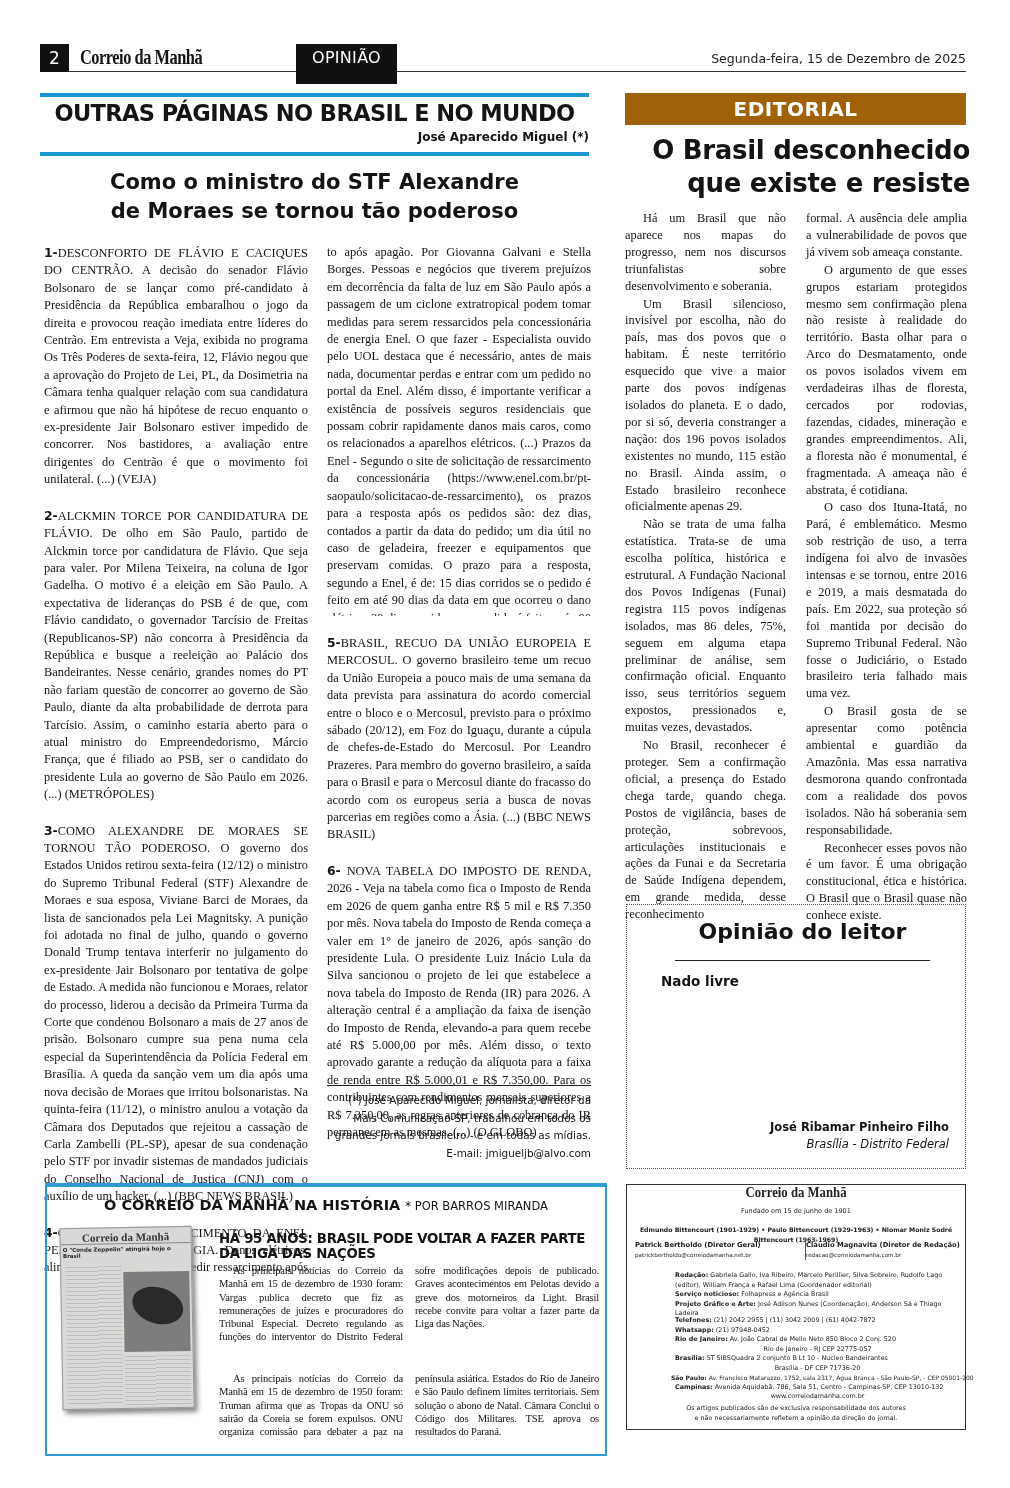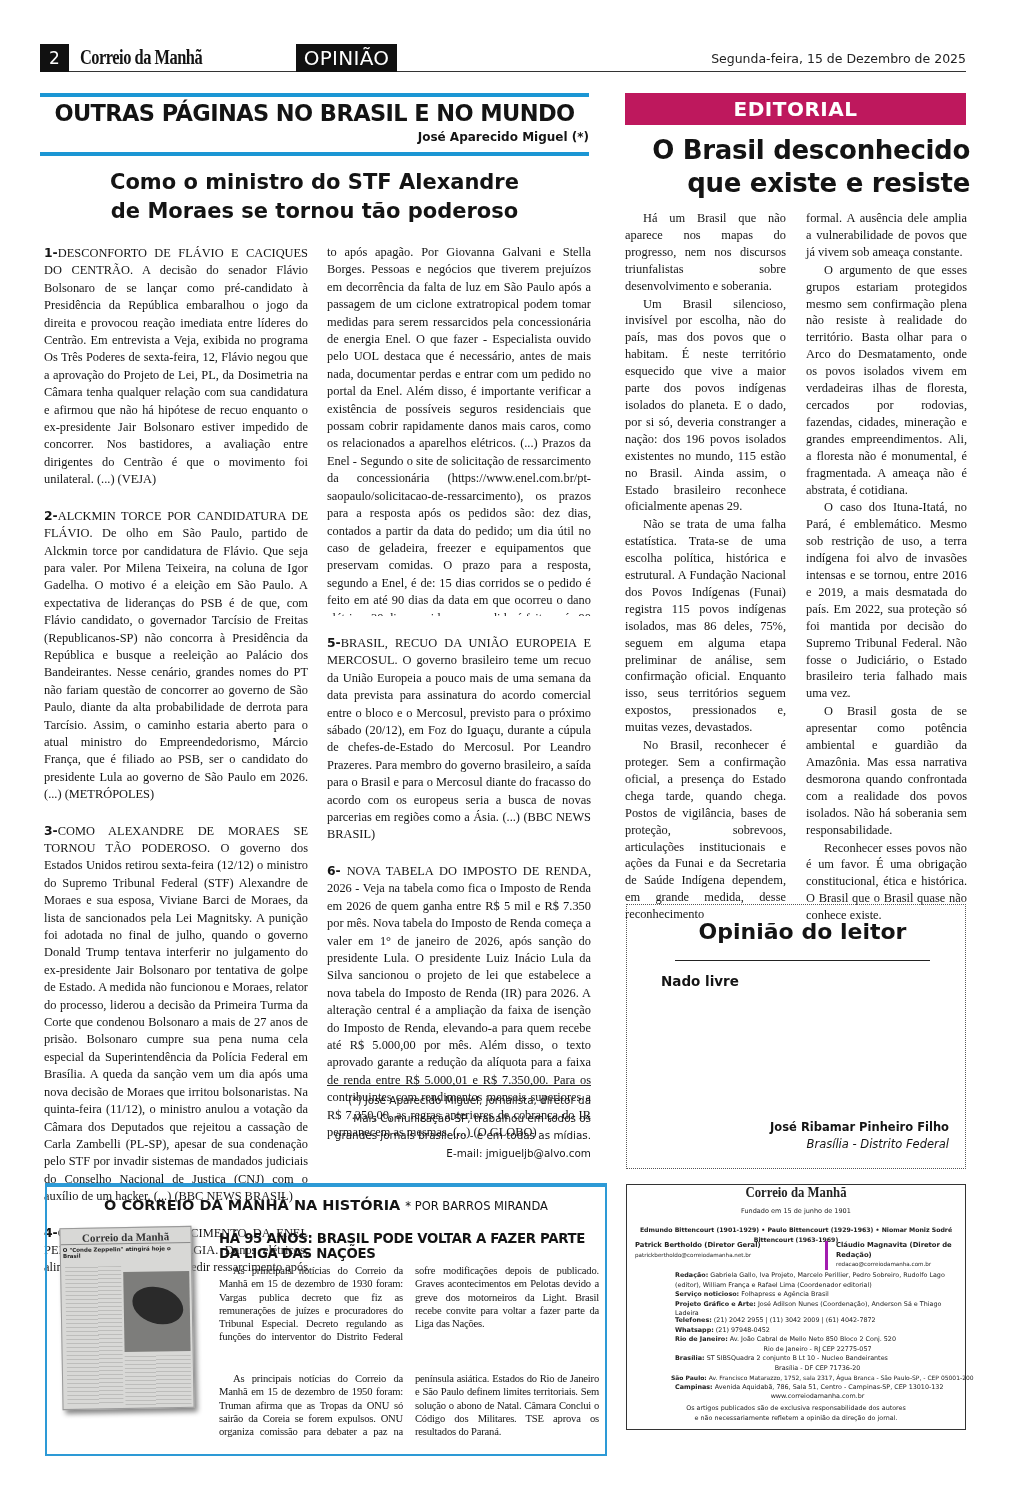--- a/index.html
+++ b/index.html
@@ -3,40 +3,40 @@
 <meta charset="utf-8">
 <style>
   * { box-sizing: border-box; margin: 0; padding: 0; }
   html, body { width: 1010px; height: 1488px; background: #ffffff; overflow: hidden; }
   body { position: relative; font-family: "Liberation Serif", serif; color: #141414; }
 
   
   .masthead { position: absolute; left: 40px; top: 42px; width: 926px; height: 30px; border-bottom: 1.5px solid #333; }
   .page-num { position: absolute; left: 0; top: 2px; width: 29px; height: 28px; background: #111; color: #fff; font-family: "DejaVu Sans", sans-serif; font-size: 17px; text-align: center; line-height: 28px; }
   .paper-name { position: absolute; left: 40px; top: 4px; font-family: "Liberation Serif", serif; font-weight: bold; font-size: 20px; letter-spacing: -0.6px; transform: scaleX(0.82); transform-origin: left; }
-  .section-tag { position: absolute; left: 256px; top: 2px; width: 101px; height: 28px; background: #111; color: #fff; font-family: "DejaVu Sans", sans-serif; font-size: 20px; text-align: center; line-height: 28px; letter-spacing: 0.3px; }
+  .section-tag { position: absolute; left: 256px; top: 2px; width: 101px; height: 40px; background: #111; color: #fff; font-family: "DejaVu Sans", sans-serif; font-size: 16px; text-align: center; line-height: 28px; letter-spacing: 0.3px; }
   .page-date { position: absolute; right: 0; top: 9px; font-family: "DejaVu Sans", sans-serif; font-size: 12.5px; color: #222; }
 
   
   .rule-blue { position: absolute; height: 4px; background: #1b96d4; }
   .col-head { position: absolute; left: 40px; top: 100px; width: 549px; text-align: center; font-family: "DejaVu Sans", sans-serif; font-weight: bold; font-size: 22.5px; letter-spacing: -0.6px; }
   .byline { position: absolute; right: 421px; top: 130px; font-family: "DejaVu Sans", sans-serif; font-weight: bold; font-size: 12px; }
   .col-sub { position: absolute; left: 40px; top: 168px; width: 549px; text-align: center; font-family: "DejaVu Sans", sans-serif; font-size: 21px; line-height: 29px; }
 
   .cols { position: absolute; top: 244px; font-family: "Liberation Serif", serif; font-size: 12.4px; line-height: 17.4px; text-align: justify; hyphens: auto; }
   .col-a { left: 44px; width: 264px; }
   .col-b { left: 327px; width: 264px; }
   .item { margin-bottom: 18px; }
   .item .num { font-family: "DejaVu Sans", sans-serif; font-weight: bold; }
   .item .ttl { text-transform: none; }
 
   .footnote { position: absolute; left: 327px; top: 1085px; width: 264px; border-top: 1.5px solid #222; padding-top: 6px; font-family: "DejaVu Sans", sans-serif; font-size: 10.4px; line-height: 17.5px; text-align: right; }
 
   
-  .edit-band { position: absolute; left: 625px; top: 93px; width: 341px; height: 32px; background: #be185d; color: #fff; text-align: center; font-family: "DejaVu Sans", sans-serif; font-weight: bold; font-size: 20px; line-height: 32px; letter-spacing: 0.5px; }
+  .edit-band { position: absolute; left: 625px; top: 93px; width: 341px; height: 32px; background: #a16207; color: #fff; text-align: center; font-family: "DejaVu Sans", sans-serif; font-weight: bold; font-size: 20px; line-height: 32px; letter-spacing: 0.5px; }
   .edit-title { position: absolute; left: 620px; top: 134px; width: 350px; text-align: right; font-family: "DejaVu Sans", sans-serif; font-size: 26px; line-height: 33px; letter-spacing: -0.3px; }
   .edit-cols { position: absolute; top: 210px; font-family: "Liberation Serif", serif; font-size: 12.4px; line-height: 16.9px; text-align: justify; }
   .edit-a { left: 625px; width: 161px; }
   .edit-b { left: 806px; width: 161px; }
   .edit-cols p { text-indent: 18px; margin-bottom: 1px; }
   .edit-cols p.cont { text-indent: 0; }
 
   
   .reader { position: absolute; left: 626px; top: 904px; width: 340px; height: 265px; border: 1.5px dotted #555; }
   .reader-title { position: absolute; left: 48px; top: 14px; width: 255px; text-align: center; font-family: "DejaVu Sans", sans-serif; font-weight: bold; font-size: 22px; padding-bottom: 16px; border-bottom: 1.5px solid #222; }
@@ -59,21 +59,21 @@
 
   .hist-h { position: absolute; left: 172px; width: 380px; font-family: "DejaVu Sans", sans-serif; font-size: 13.3px; line-height: 15px; letter-spacing: -0.3px; }
   .hist-cols { position: absolute; left: 172px; width: 380px; column-count: 2; column-gap: 12px; font-family: "Liberation Serif", serif; font-size: 10.6px; line-height: 13.3px; text-align: justify; text-indent: 14px; letter-spacing: -0.2px; }
 
   
   .exp { position: absolute; left: 626px; top: 1184px; width: 340px; height: 246px; border: 1.5px solid #333; font-family: "DejaVu Sans", sans-serif; font-size: 6.4px; line-height: 9.5px; color: #222; }
   .exp-name { position: absolute; left: 0; top: 3px; width: 100%; text-align: center; font-family: "Liberation Serif", serif; font-weight: bold; font-size: 15px; transform: scaleX(0.85); }
   .exp-founded { position: absolute; left: 0; top: 22px; width: 100%; text-align: center; font-size: 6.5px; }
   .exp-dynasty { position: absolute; left: 0; top: 40px; width: 100%; text-align: center; font-size: 6.2px; font-weight: bold; }
   .exp-left { position: absolute; left: 8px; top: 56px; width: 160px; }
-  .exp-right { position: absolute; left: 178px; top: 56px; width: 160px; border-left: 3px solid #a21caf; padding-left: 8px; margin-left: 20px; }
+  .exp-right { position: absolute; left: 178px; top: 56px; width: 160px; border-left: 1px solid #a21caf; padding-left: 0; }
   .exp-block { position: absolute; left: 48px; top: 86px; width: 285px; }
   .exp-block2 { position: absolute; left: 48px; top: 131px; width: 285px; }
   .exp-center { text-align: center; }
   .exp-note { position: absolute; left: 0; top: 219px; width: 100%; text-align: center; }
   .b { font-weight: bold; }
   .small { font-size: 5.6px; }
 </style>
 </head>
 <body>
 
@@ -179,21 +179,21 @@
   <div class="exp-dynasty">Edmundo Bittencourt (1901-1929) • Paulo Bittencourt (1929-1963) • Niomar Moniz Sodré Bittencourt (1963-1969)</div>
   <div class="exp-left">
     <div class="b" style="font-size:6.8px;">Patrick Bertholdo (Diretor Geral)</div>
     <div class="small">patrickbertholdo@correiodamanha.net.br</div>
   </div>
   <div class="exp-right">
     <div class="b" style="font-size:6.8px;">Cláudio Magnavita (Diretor de Redação)</div>
     <div class="small">redacao@correiodamanha.com.br</div>
   </div>
   <div class="exp-block">
-    <div><span class="b">Redação:</span><span> Gabriela Gallo, Iva Projeto, Marcelo Perillier, Pedro Sobreiro, Rudolfo Lago (editor), William França e Rafael Lima (Coordenador editorial)</span></div>
+    <div><span class="b">Redação:</span><span> Gabriela Gallo, Iva Ribeiro, Marcelo Perillier, Silva Sobreiro, Rudolfo Lago (editor), William França e Rafael Lima (Coordenador editorial)</span></div>
     <div><span class="b">Serviço noticioso:</span><span> Folhapress e Agência Brasil</span></div>
     <div><span class="b">Projeto Gráfico e Arte:</span><span> José Adilson Nunes (Coordenação), Anderson Sá e Thiago Ladeira</span></div>
   </div>
   <div class="exp-block2">
     <div><span class="b">Telefones:</span><span> (21) 2042 2955 | (11) 3042 2009 | (61) 4042-7872</span></div>
     <div><span class="b">Whatsapp:</span><span> (21) 97948-0452</span></div>
     <div><span class="b">Rio de Janeiro:</span><span> Av. João Cabral de Mello Neto 850 Bloco 2 Conj. 520</span></div>
     <div class="exp-center">Rio de Janeiro - RJ CEP 22775-057</div>
     <div><span class="b">Brasília:</span><span> ST SIBSQuadra 2 conjunto B Lt 10 - Nucleo Bandeirantes</span></div>
     <div class="exp-center">Brasília - DF CEP 71736-20</div>

